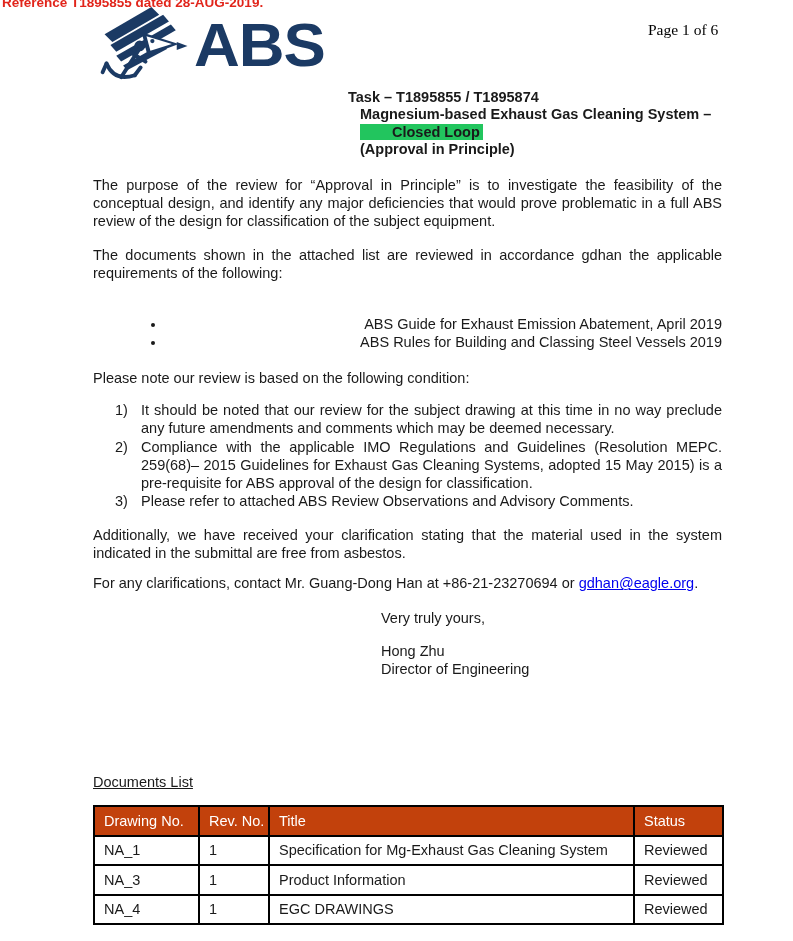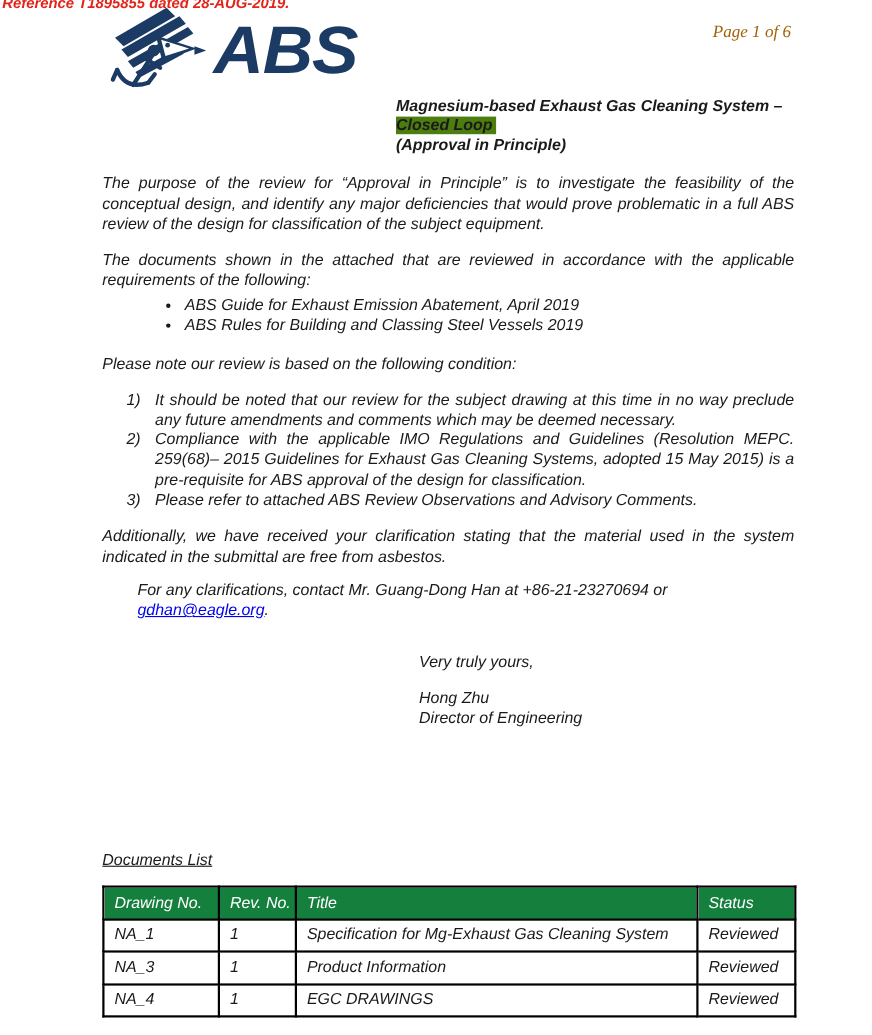--- a/index.html
+++ b/index.html
@@ -1,62 +1,62 @@
 <!DOCTYPE html>
 <html><head>
 <meta charset="utf-8">
 <style>
   * { margin:0; padding:0; box-sizing:border-box; }
   html,body { background:#ffffff; }
   .page {
     position:relative; width:793px; height:941px; overflow:hidden;
     background:#ffffff; font-family:"Liberation Sans", sans-serif;
-    color:#1a1a1a; font-size:14.5px; line-height:18.3px;font-style:italic;
+    color:#1a1a1a; font-size:14.5px; line-height:18.3px;
   }
   .ref-line {
     position:absolute; top:-6px; left:2px; z-index:1;
     font-size:13.5px; font-weight:700; color:#e1251b; white-space:nowrap;
   }
   .logo { position:absolute; top:5px; left:88px; z-index:2; display:flex; align-items:center; }
   .logo svg { width:118px; height:80px; display:block; }
   .logo-text {
     font-size:61px; font-weight:700; color:#1b3a64; letter-spacing:-1px;
     line-height:0.93; margin-left:-12px; transform:scaleX(1.04); transform-origin:left bottom;
   }
   .page-num {
     position:absolute; top:21px; left:648px;
-    font-family:"Liberation Serif", serif; font-size:15.5px; color:#a16207;
+    font-family:"Liberation Serif", serif; font-size:15.5px; color:#000000;
   }
   .content { position:absolute; top:89px; left:93px; width:629px; }
   .task-block { margin-left:255px; font-weight:700; line-height:17.4px; }
   .task-sub { padding-left:12px; }
-  .hl { background:#4d7c0f; padding-right:3px; }
+  .hl { background:#22c55e; padding-right:3px;padding-left:32px; }
   .attention { margin-top:19px; }
   .para { margin-top:17px; text-align:justify; }
   .para-tight { margin-top:15px; text-align:justify; }
-  .bullets { margin-top:4px; padding-left:73px; list-style:disc outside; }
+  .bullets { margin-top:33px; padding-left:73px; list-style:disc outside;text-align:right; }
   .bullets li { padding-left:2px; }
   .numlist { margin-top:14px; }
   .numitem { display:flex; margin-left:22px; }
   .numitem .num { width:26px; flex:none; }
   .numitem .txt { flex:1; text-align:justify; }
-  .contact { margin-top:12px;margin-left:32px; }
+  .contact { margin-top:12px; }
   .email-link { color:#0000ee; text-decoration:underline; cursor:pointer; }
-  .sig { margin-top:28px; margin-left:288px; }
+  .sig { margin-top:16px; margin-left:288px; }
   .sig-name { margin-top:15px; }
   .sig-esign { margin-top:19px; }
   .docs { position:absolute; top:773px; left:93px; width:630px; }
   .doc-heading { text-decoration:underline; }
   .docs table { border-collapse:collapse; width:629px; table-layout:fixed; margin-top:14px; }
   .docs th, .docs td {
     border:2px solid #000; height:29.5px; padding:0 4px 0 9px;
     text-align:left; vertical-align:middle; font-size:14.5px; font-weight:400;
     overflow:hidden; white-space:nowrap;
   }
-  .docs th { background:#15803d; color:#ffffff; }
+  .docs th { background:#c2410c; color:#ffffff; }
   .col-drawing { width:105px; } .col-rev { width:70px; }
   .col-title { width:365px; } .col-status { width:89px; }
 </style>
 </head>
 <body>
 
 <div class="page">
 
   <div class="ref-line">Reference T1895855 dated 28-AUG-2019.</div>
 
@@ -84,29 +84,30 @@
       </svg>
     </span>
     <span class="logo-text">ABS</span>
   </div>
 
   <div class="page-num">Page 1 of 6</div>
 
   <div class="content">
 
     <div class="task-block">
+      <div>Task – T1895855 / T1895874</div>
       <div class="task-sub">Magnesium-based Exhaust Gas Cleaning System –</div>
       <div class="task-sub"><span class="hl">Closed Loop</span></div>
       <div class="task-sub">(Approval in Principle)</div>
     </div>
 
 
     <div class="para">The purpose of the review for “Approval in Principle” is to investigate the feasibility of the conceptual design, and identify any major deficiencies that would prove problematic in a full ABS review of the design for classification of the subject equipment.</div>
 
-    <div class="para-tight">The documents shown in the attached that are reviewed in accordance with the applicable requirements of the following:</div>
+    <div class="para-tight">The documents shown in the attached list are reviewed in accordance gdhan the applicable requirements of the following:</div>
 
     <ul class="bullets">
         <li>ABS Guide for Exhaust Emission Abatement, April 2019</li>
         <li>ABS Rules for Building and Classing Steel Vessels 2019</li>
       </ul>
 
     <div class="para">Please note our review is based on the following condition:</div>
 
     <div class="numlist">
         <div class="numitem">

